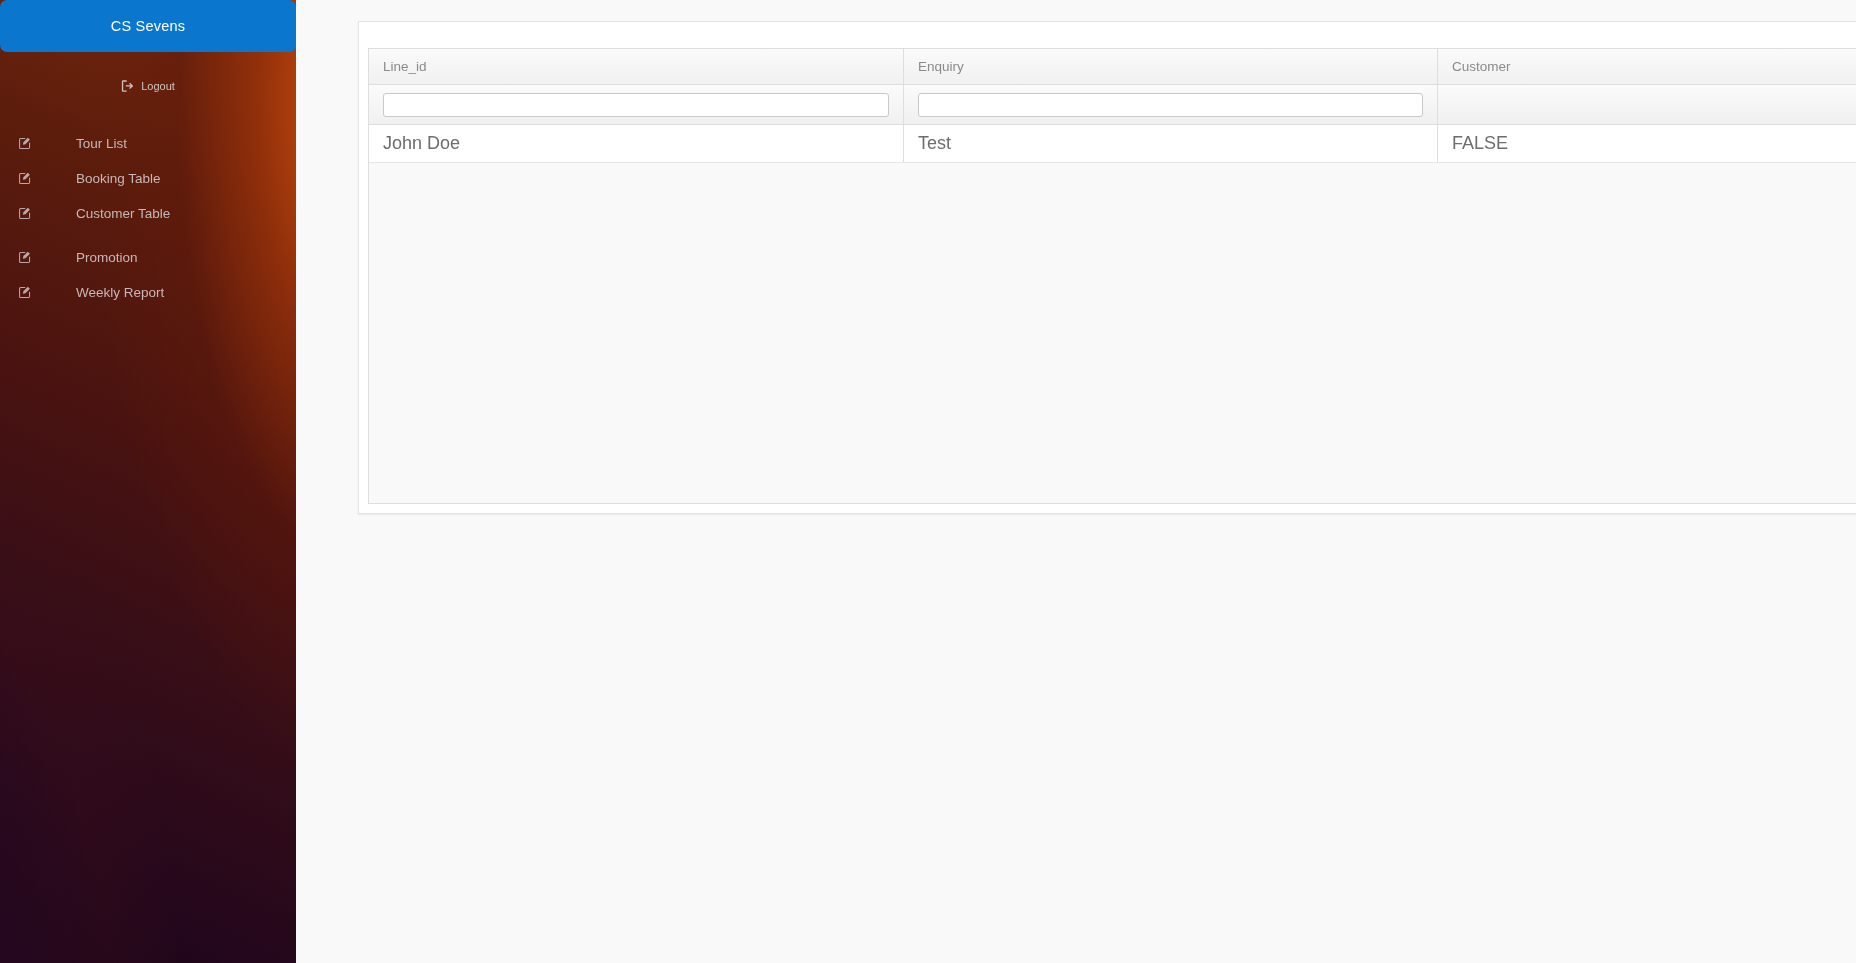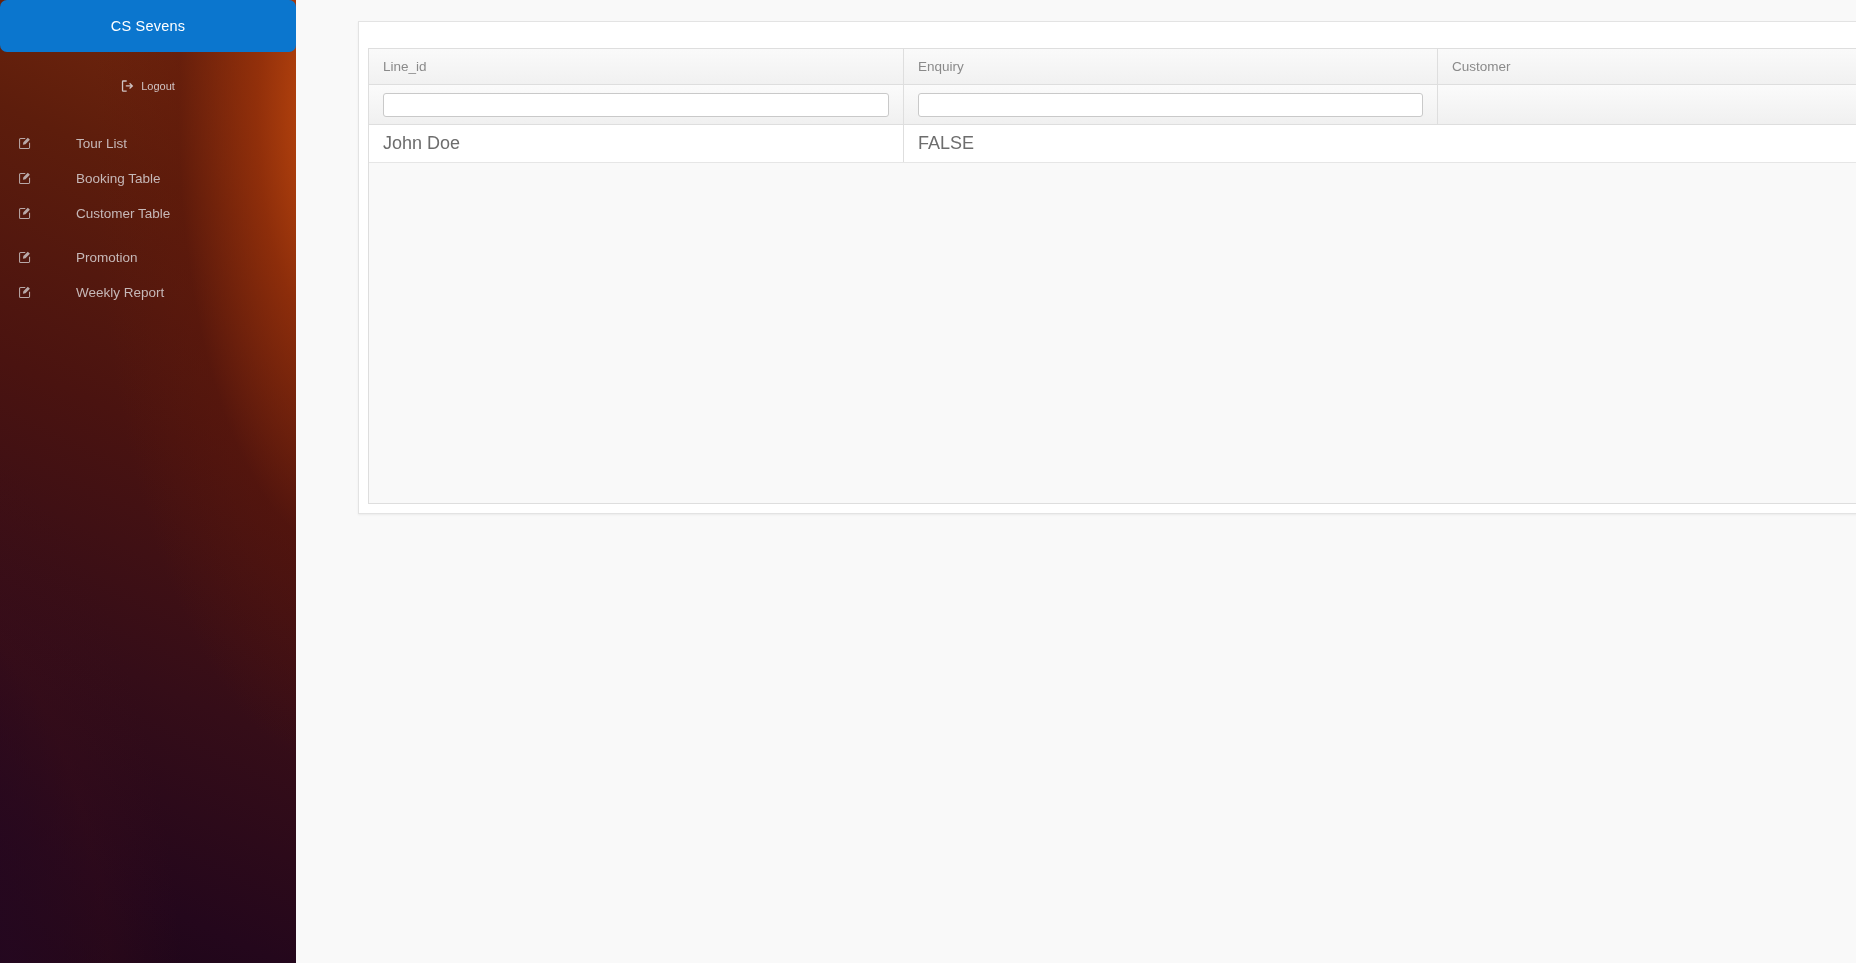--- a/index.html
+++ b/index.html
@@ -248,20 +248,21 @@
             <input class="filter-input" type="text" placeholder="" style="">
           </div>
           <div class="cell col-1">
             <input class="filter-input" type="text" placeholder="" style="">
           </div>
           <div class="cell col-2"></div>
         </div>
 
         <div class="grid-row data-row">
           <div class="cell col-0">John Doe</div>
+          <div class="cell col-1">Test</div>
           <div class="cell col-2">FALSE</div>
         </div>
 
         <div class="grid-filler"></div>
 
       </div>
     </div>
 
   </div>
 </div>

